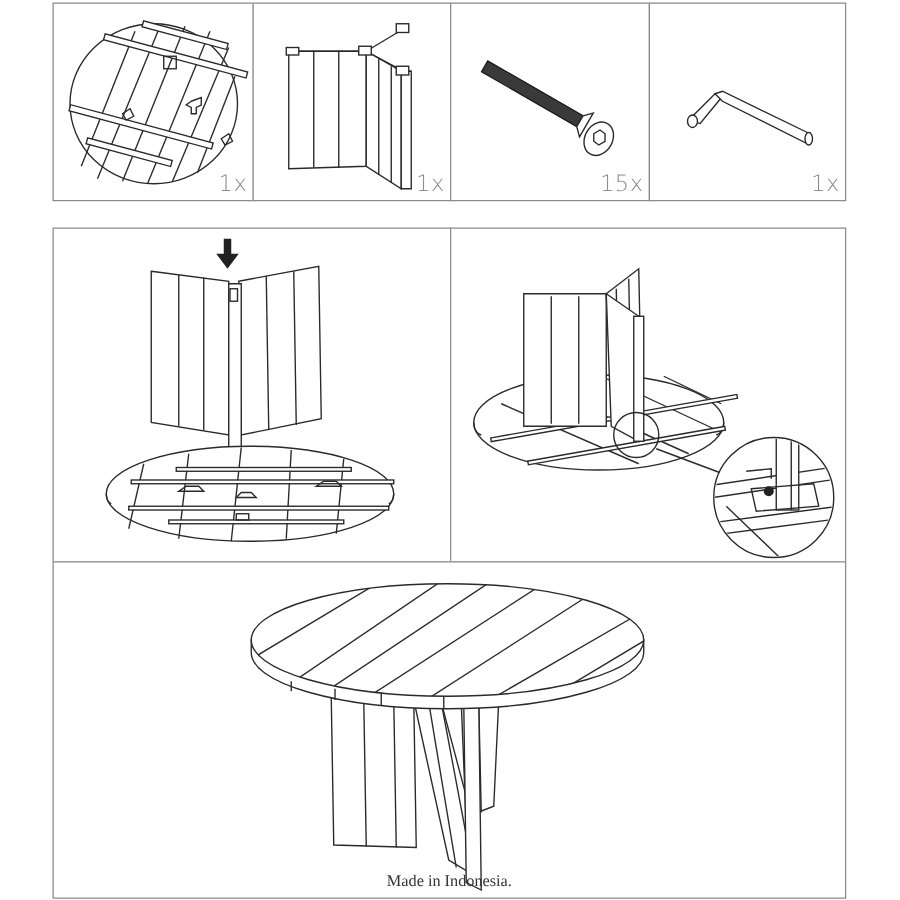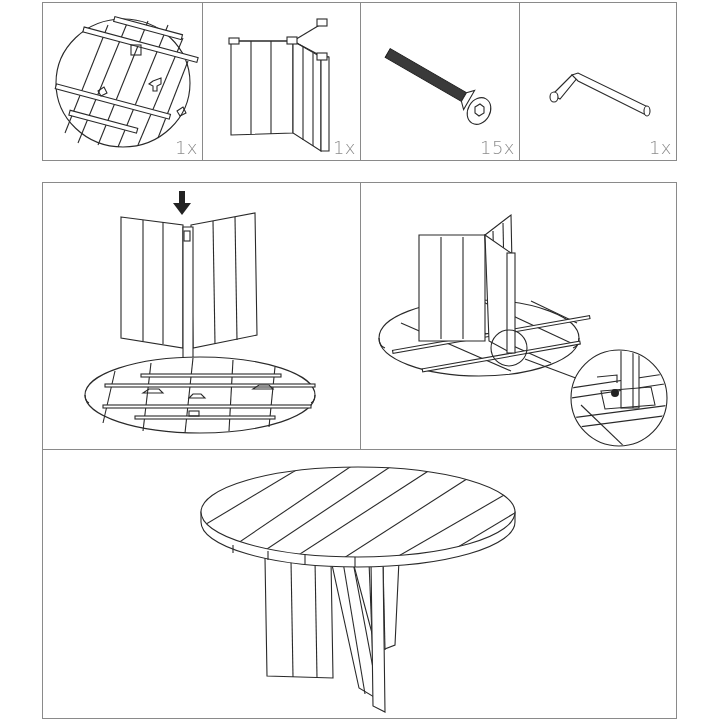--- a/index.html
+++ b/index.html
@@ -186,13 +186,14 @@
       <line class="ln" x1="240" y1="115" x2="390" y2="18"></line>
       <line class="ln" x1="290" y1="115" x2="430" y2="25"></line>
       <line class="ln" x1="340" y1="115" x2="470" y2="40"></line>
       <line class="ln" x1="390" y1="112" x2="480" y2="58"></line>
     </g>
     <line class="ln" x1="190" y1="95" x2="190" y2="103"></line>
     <line class="ln" x1="225" y1="101" x2="225" y2="110"></line>
     <line class="ln" x1="262" y1="104" x2="262" y2="114"></line>
     <line class="ln" x1="312" y1="107" x2="312" y2="117"></line>
   </svg>
+  <div class="footer">Made in Indonesia.</div>
 </div>
 
 </body></html>

